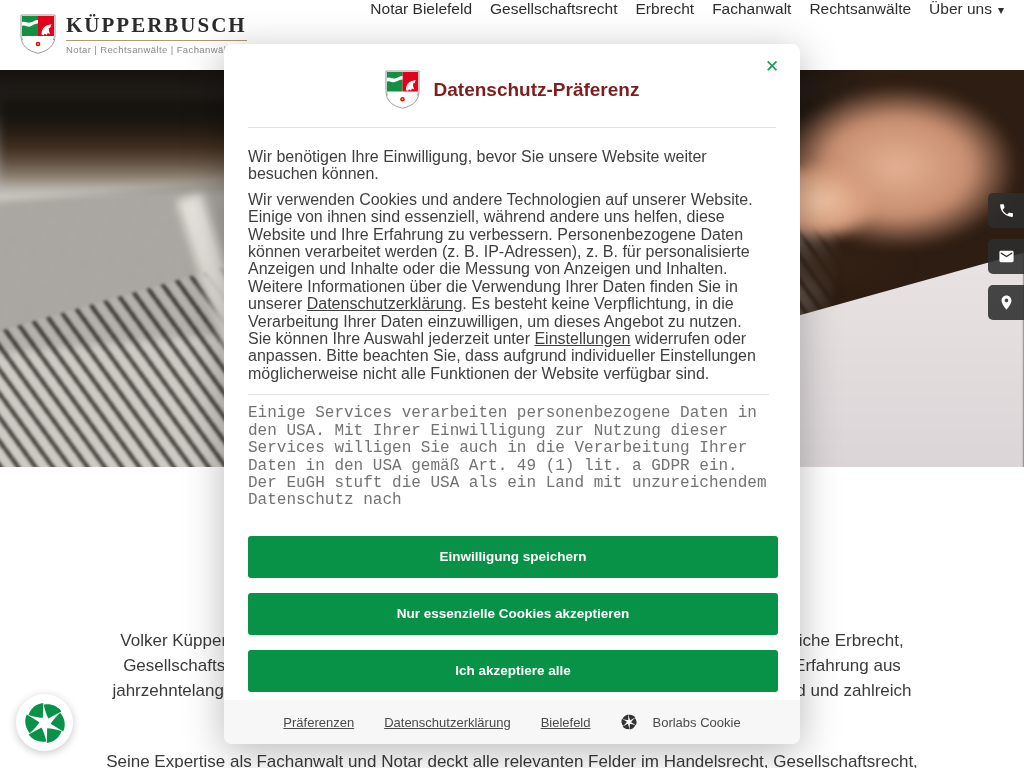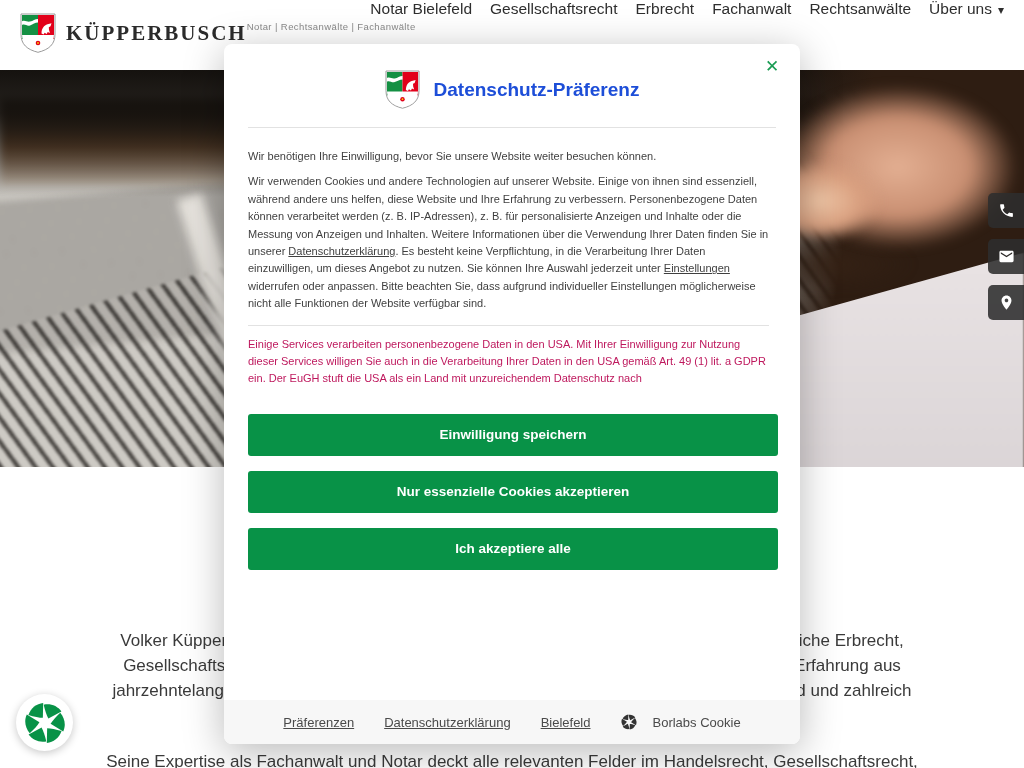--- a/index.html
+++ b/index.html
@@ -4,21 +4,21 @@
 <style>
   * { margin:0; padding:0; box-sizing:border-box; }
   html,body { width:1024px; height:768px; overflow:hidden; background:#fff;
     font-family:"Liberation Sans", sans-serif; }
   .page { position:relative; width:1024px; height:768px; }
 
   
   .nav { position:absolute; top:0; left:0; width:100%; height:70px; background:#fff; z-index:5;
     display:flex; align-items:center; }
   .brand { position:absolute; left:20px; top:13px; display:flex; align-items:center; gap:10px; }
-  .brand-text { display:flex; }
+  .brand-text { display:flex; flex-direction:column; }
   .brand-name { font-family:"Liberation Serif", serif; font-weight:bold; font-size:21px;
     letter-spacing:2px; color:#2b2b2b; }
   .brand-rule { height:1px; background:#b29a6d; margin:2px 0 3px 0; }
   .brand-tagline { font-size:9.5px; color:#8a8a8a; letter-spacing:.4px; }
   .nav-menu { position:absolute; right:20px; top:0; height:70px; display:flex; align-items:flex-start; gap:18px; }
   .nav-item { font-size:15.5px; color:#2e2e2e; cursor:pointer; white-space:nowrap; }
   .nav-caret { font-size:12px; color:#2e2e2e; margin-left:6px; }
 
   
   .hero { position:absolute; top:70px; left:0; width:1024px; height:397px; overflow:hidden;
@@ -65,30 +65,30 @@
   .side-btn { width:36px; height:35px; background:rgba(45,45,45,.88); border-radius:5px 0 0 5px;
     display:flex; align-items:center; justify-content:center; cursor:pointer; }
   .side-btn svg { width:17px; height:17px; fill:#fff; }
 
   
   .dialog { position:absolute; left:224px; top:44px; width:576px; height:700px; background:#fff;
     border-radius:8px; box-shadow:0 8px 40px rgba(0,0,0,.28); z-index:10;
     display:flex; flex-direction:column; }
   .dlg-header { position:relative; padding:26px 24px 18px 24px; display:flex; align-items:center;
     justify-content:center; gap:14px; }
-  .dlg-title { font-size:19px; font-weight:bold; color:#1d4ed8; }
+  .dlg-title { font-size:19px; font-weight:bold; color:#7f1d1d; }
   .dlg-close { position:absolute; top:13px; right:18px; width:20px; height:20px; cursor:pointer;
     color:#1a9c53; font-size:17px; line-height:20px; text-align:center; font-weight:400; }
   .dlg-divider { height:1px; background:#e2e2e2; margin:0 24px; }
-  .dlg-body { position:relative; padding:12px 31px 0 24px; font-size:11px; line-height:17.4px;
+  .dlg-body { position:relative; padding:12px 31px 0 24px; font-size:16px; line-height:17.4px;
     color:#3f3f3f; }
   .dlg-body p { margin:8px 0; }
   .dlg-link { color:#3f3f3f; text-decoration:underline; cursor:pointer; }
   .usa-divider { height:1px; background:#e2e2e2; margin:12px 0 10px 0; }
-  .usa-text { color:#be185d; }
+  .usa-text { color:#737373;font-family:Liberation Mono, monospace; }
   .fade-out { position:absolute; left:0; right:0; bottom:-2px; height:16px;
     background:linear-gradient(rgba(255,255,255,0), #fff 85%); pointer-events:none; }
   .dlg-buttons { padding:18px 22px 0 24px; display:flex; flex-direction:column; gap:15px; }
   .dlg-btn { height:42px; background:#089247; color:#fff; border:none; border-radius:3px;
     font-family:"Liberation Sans", sans-serif; font-size:13.5px; font-weight:bold; cursor:pointer; }
   .dlg-footer { margin-top:auto; height:44px; background:#f7f7f7; border-radius:0 0 8px 8px;
     display:flex; align-items:center; justify-content:center; gap:30px; font-size:13px; color:#4a4a4a; }
   .dlg-footer-link { cursor:pointer;text-decoration:underline; }
   .borlabs { display:flex; align-items:center; gap:16px; cursor:pointer; }
   .borlabs svg { width:16px; height:16px; color:#333; }

